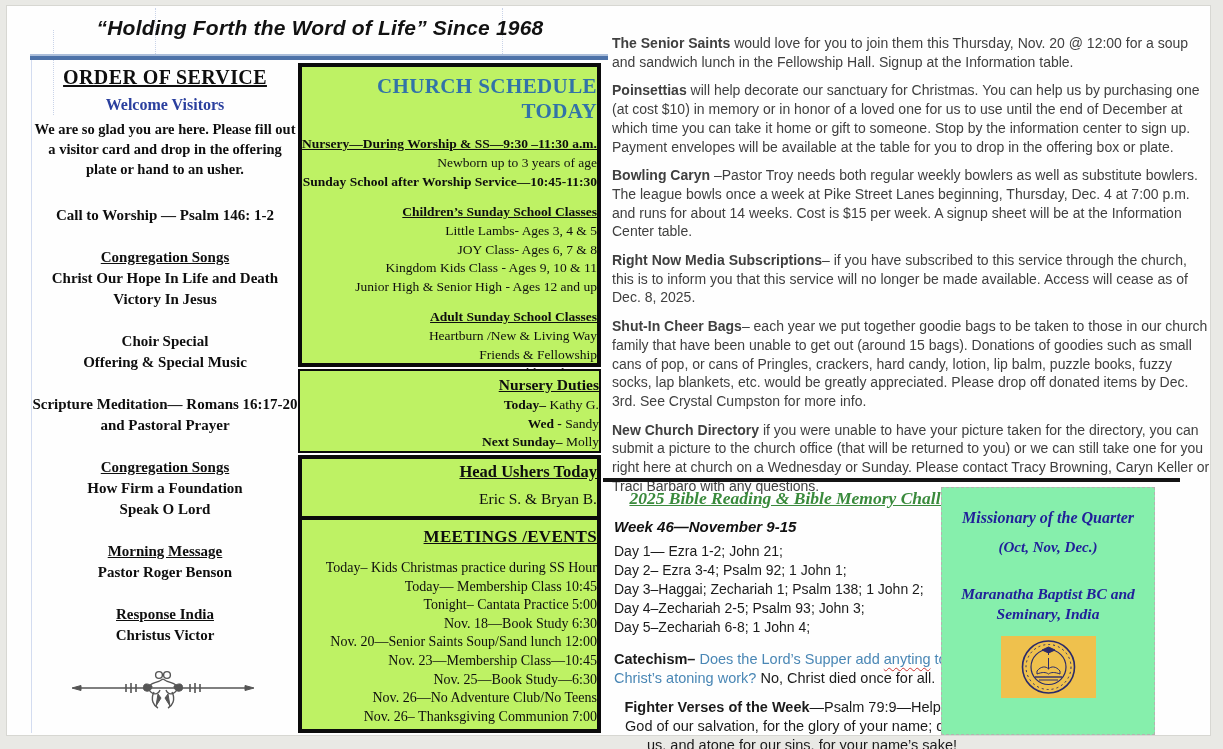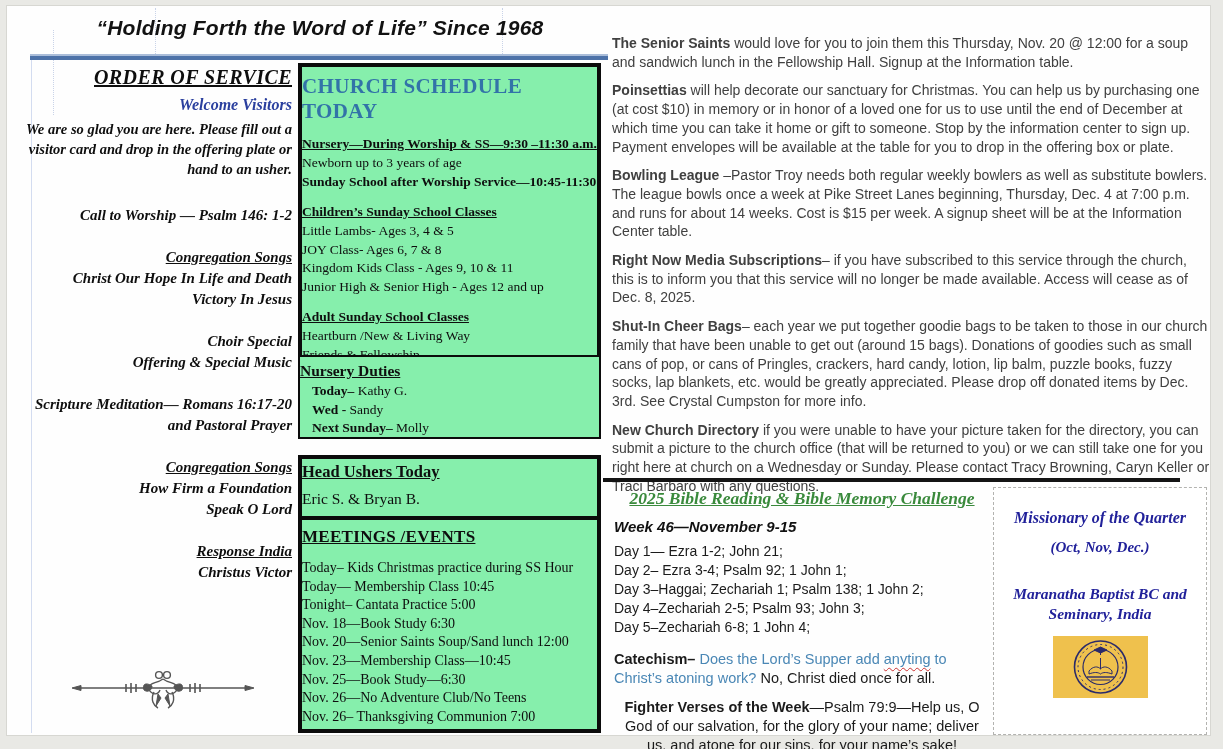--- a/index.html
+++ b/index.html
@@ -21,38 +21,38 @@
   }
   .blue-rule{
     position:absolute;left:30px;top:54px;width:578px;height:6px;z-index:3;
     background:linear-gradient(#aabdd9 0 2px,#4d72a8 2px 100%);
   }
   .guide{position:absolute;width:1px;background:none;border-left:1px dotted #c9d3e8;z-index:2;}
   .vline-left{position:absolute;left:31px;top:57px;width:1px;height:676px;background:#d3dcf0;z-index:2;}
 
   
   .left-col{
-    position:absolute;left:26px;top:66px;width:266px;text-align:right;z-index:3;
-    font-family:"Liberation Serif",serif;font-style:italic;font-weight:bold;color:#0e0e0e;
+    position:absolute;left:32px;top:66px;width:266px;text-align:center;z-index:3;
+    font-family:"Liberation Serif",serif;font-weight:bold;color:#0e0e0e;
   }
   .oos-heading{font-size:20px;text-decoration:underline;letter-spacing:.4px;margin-bottom:7px;}
   .welcome-title{font-size:16px;color:#2a3f9e;margin-bottom:5px;}
   .welcome-text{font-size:14.5px;line-height:20px;margin-bottom:26px;}
   .oos-group{margin-bottom:21px;font-size:15px;line-height:21px;}
   .oos-title{text-decoration:underline;}
   
   .flourish{position:absolute;left:68px;top:662px;width:190px;height:52px;z-index:3;}
 
   
   .box{
-    position:absolute;left:298px;width:303px;background:#86efac;box-sizing:border-box;z-index:3;
-    font-family:"Liberation Serif",serif;color:#0e0e0e;text-align:left;
+    position:absolute;left:298px;width:303px;background:#bef264;box-sizing:border-box;z-index:3;
+    font-family:"Liberation Serif",serif;color:#0e0e0e;text-align:right;
   }
   #schedule-box{top:63px;height:304px;border:4px solid #0b0b0b;}
-  #nursery-box{top:355px;height:84px;border:2px solid #0b0b0b;}
+  #nursery-box{top:369px;height:84px;border:2px solid #0b0b0b;}
   #ushers-box{top:455px;height:67px;border:4px solid #0b0b0b;}
   #meetings-box{top:516px;height:217px;border:4px solid #0b0b0b;}
 
   .schedule-heading{
     font-weight:bold;font-size:21px;color:#3273a8;letter-spacing:.4px;
     margin:7px 0 12px;
   }
   .sch-section{margin-bottom:13px;font-size:13.5px;}
   .sch-title{font-weight:bold;text-decoration:underline;margin-bottom:2px;}
   .sch-line{line-height:18.5px;}
@@ -85,24 +85,24 @@
   .day-line{font-size:14px;line-height:19px;color:#1b1b1b;}
   .catechism{margin:13px 0 0;font-size:14.5px;line-height:19px;color:#1b1b1b;}
   .cat-label{font-weight:bold;}
   .cat-q{color:#4a87b5;text-align:right;}
   .misspell{text-decoration:underline wavy #cc3333 1px;text-underline-offset:3px;}
   .fighter{margin:10px 0 0;text-align:center;font-size:14.5px;line-height:19px;color:#1b1b1b;}
   .fighter-label{font-weight:bold;}
 
   
   .missionary{
-    position:absolute;left:993px;top:487px;width:214px;height:248px;z-index:3;
+    position:absolute;left:941px;top:487px;width:214px;height:248px;z-index:3;
     border:1px dashed #b3b3b0;box-sizing:border-box;text-align:center;padding-top:20px;
     font-family:"Liberation Serif",serif;font-weight:bold;font-style:italic;color:#21219a;
-    background:#ffffff;
+    background:#86efac;
   }
   .mis-line1{font-size:16px;line-height:20px;}
   .mis-line2{font-size:15px;margin-top:11px;}
   .mis-line3{font-size:15.5px;line-height:20px;margin-top:28px;}
   .logo-wrap{margin-top:12px;display:flex;justify-content:center;}
 </style>
 </head>
 <body>
 
 <div class="page"></div>
@@ -133,20 +133,24 @@
         <div class="oos-line">Offering &amp; Special Music</div>
       </div>
       <div class="oos-group">
         <div class="oos-line">Scripture Meditation— Romans 16:17-20</div>
         <div class="oos-line">and  Pastoral Prayer</div>
       </div>
       <div class="oos-group">
         <div class="oos-title">Congregation Songs</div>
         <div class="oos-line">How Firm a Foundation</div>
         <div class="oos-line">Speak O Lord</div>
+      </div>
+      <div class="oos-group">
+        <div class="oos-title">Morning Message</div>
+        <div class="oos-line">Pastor  Roger Benson</div>
       </div>
       <div class="oos-group">
         <div class="oos-title">Response India</div>
         <div class="oos-line">Christus Victor</div>
       </div>
     </div>
 </div>
 
 <div class="flourish">
   <svg width="190" height="52" viewBox="0 0 190 52">
@@ -225,21 +229,21 @@
       <div class="event-line">Nov. 23—Membership Class—10:45</div>
       <div class="event-line">Nov. 25—Book Study—6:30</div>
       <div class="event-line">Nov. 26—No Adventure Club/No Teens</div>
       <div class="event-line">Nov. 26– Thanksgiving Communion 7:00</div>
     </div>
 </div>
 
 <div class="announcements" id="announcements">
     <p class="ann"><span class="ann-lead">The Senior Saints</span> would love for you to join them this Thursday, Nov. 20 @ 12:00 for a soup and sandwich lunch in the Fellowship Hall.  Signup at the Information table.</p>
     <p class="ann"><span class="ann-lead">Poinsettias</span> will help decorate our sanctuary for Christmas. You can help us by purchasing one (at cost $10) in memory or in honor of a loved one for us to use until the end of December at which time you can take it home or gift to someone.  Stop by the information center to sign up. Payment envelopes will be available at the table for you to drop in the offering box or plate.</p>
-    <p class="ann"><span class="ann-lead">Bowling League</span> –Pastor Troy needs both regular weekly bowlers as well as substitute bowlers. The league bowls once a week at Pike Street Lanes beginning, Thursday, Dec. 4 at 7:00 p.m. and runs for about 14 weeks. Cost is $15 per week. A signup sheet will be at the Information Center table.</p>
+    <p class="ann"><span class="ann-lead">Bowling Caryn</span> –Pastor Troy needs both regular weekly bowlers as well as substitute bowlers. The league bowls once a week at Pike Street Lanes beginning, Thursday, Dec. 4 at 7:00 p.m. and runs for about 14 weeks. Cost is $15 per week. A signup sheet will be at the Information Center table.</p>
     <p class="ann"><span class="ann-lead">Right Now Media Subscriptions</span>– if you have subscribed to this service through the church, this is to inform you that this service will no longer be made available. Access will cease as of Dec. 8, 2025.</p>
     <p class="ann"><span class="ann-lead">Shut-In Cheer Bags</span>– each year we put together goodie bags to be taken to those in our church family that have been unable to get out (around 15 bags). Donations of goodies such as small cans of pop, or cans of  Pringles, crackers, hard candy, lotion, lip balm, puzzle books, fuzzy socks, lap blankets, etc. would be  greatly appreciated.  Please drop off donated items by Dec. 3rd. See Crystal Cumpston for more info.</p>
     <p class="ann"><span class="ann-lead">New Church Directory</span> if you were unable to have your picture taken for the directory, you can submit a picture to the church office (that will be returned to you) or we can still take one for you right here at church on a Wednesday or Sunday. Please contact Tracy Browning, Caryn Keller or Traci Barbaro with any questions.</p>
   </div>
 
 <div class="divider-bar"></div>
 <div class="bible">
   <div class="bible-heading"><span>2025 Bible Reading &amp; Bible Memory Challenge</span></div>
   <div class="bible-week">Week 46—November 9-15</div>
   <div id="days-list">

